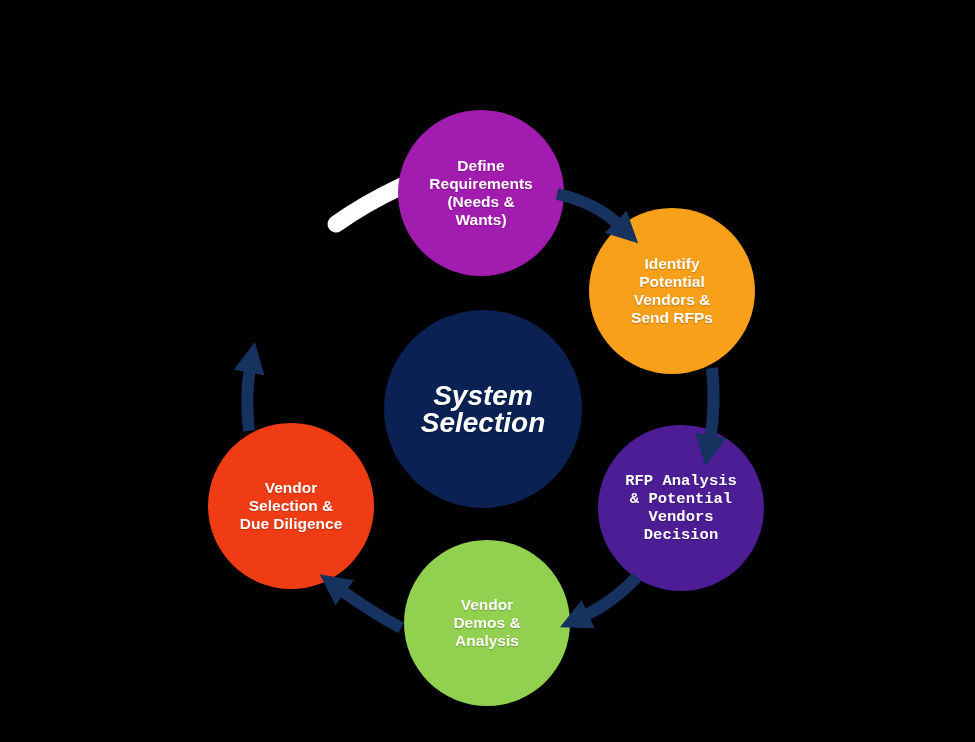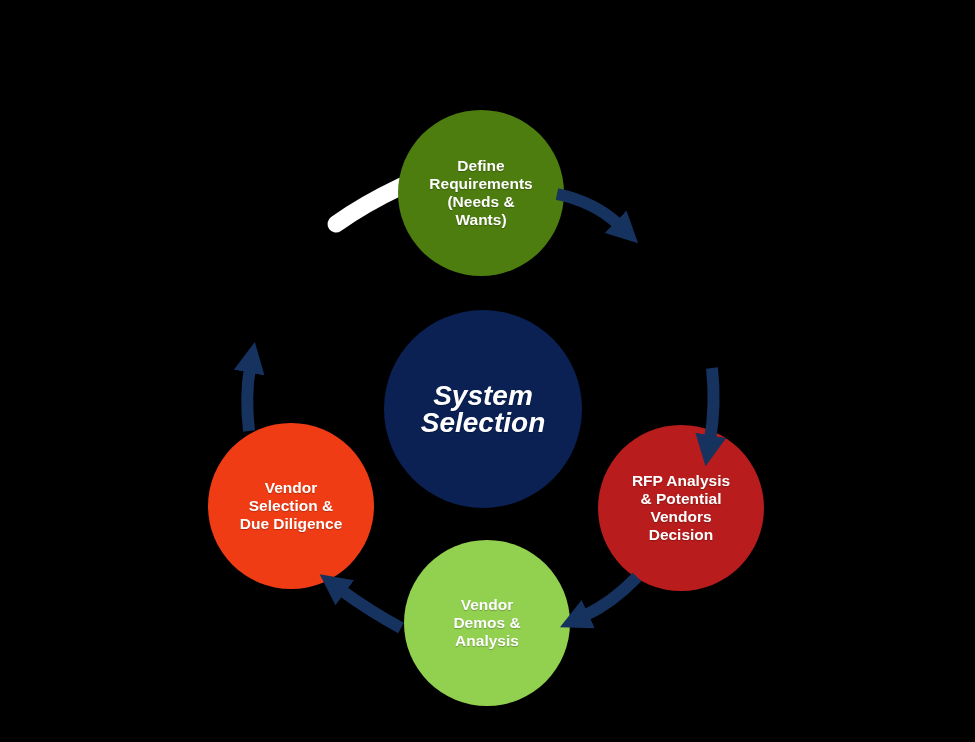--- a/index.html
+++ b/index.html
@@ -58,29 +58,35 @@
 </head>
 <body>
 
 <div class="stage">
 
   <svg class="layer layer-under" viewBox="0 0 975 742">
     <path d="M336,224 Q364,204 402,186" fill="none" stroke-width="17" stroke-linecap="round" style="stroke: rgb(255, 255, 255);"></path>
   </svg>
 
 
-  <div class="node" id="n-define" style="background: #4d7c0f;">
+  <div class="node" id="n-define" style="background: #a21caf;">
     <span class="node-label">Define
 Requirements
 (Needs &amp;
 Wants)</span>
   </div>
 
+  <div class="node" id="n-identify" style="background: rgb(249, 160, 27);">
+    <span class="node-label">Identify
+Potential
+Vendors &amp;
+Send RFPs</span>
+  </div>
 
-  <div class="node" id="n-rfp" style="background: #b91c1c;">
+  <div class="node" id="n-rfp" style="background: #4c1d95; font-family: Liberation Mono, monospace;">
     <span class="node-label">RFP Analysis
 &amp; Potential
 Vendors
 Decision</span>
   </div>
 
   <div class="node" id="n-demos" style="background: rgb(146, 208, 80);">
     <span class="node-label">Vendor
 Demos &amp;
 Analysis</span>

